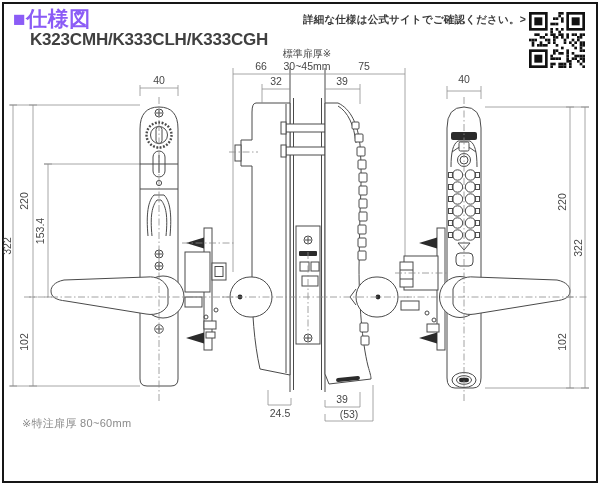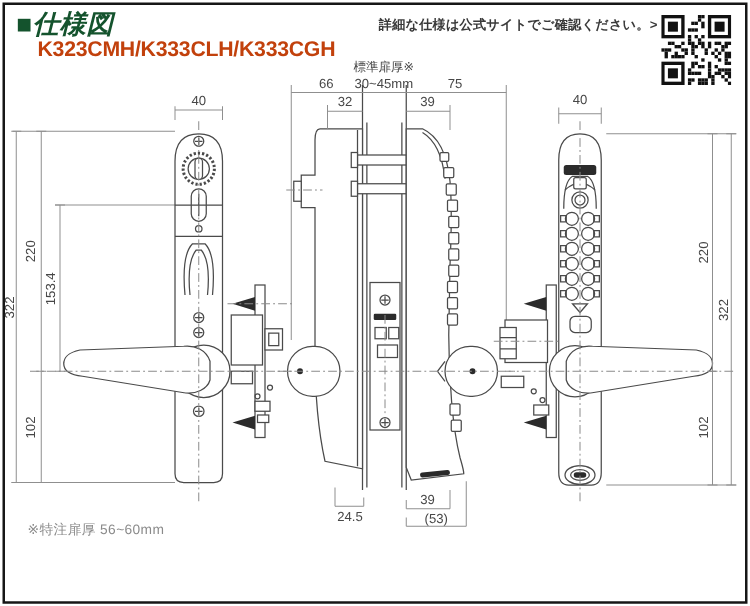--- a/index.html
+++ b/index.html
@@ -1,19 +1,19 @@
 <!DOCTYPE html>
 <html><head>
 <meta charset="utf-8">
 <style>
   html,body{margin:0;padding:0;background:#ffffff;}
   body{width:600px;height:485px;position:relative;font-family:"Liberation Sans","DejaVu Sans",sans-serif;overflow:hidden;}
   .frame{position:absolute;left:0;top:0;width:600px;height:485px;}
-  .hdr-title{position:absolute;left:13px;top:5px;font-size:21px;font-weight:bold;color:#14532d;letter-spacing:.5px;font-style:italic;}
-  .hdr-models{position:absolute;left:30px;top:30px;font-size:17px;font-weight:600;color:#c2410c;letter-spacing:-.2px;}
+  .hdr-title{position:absolute;left:13px;top:5px;font-size:21px;font-weight:bold;color:#8b5cf6;letter-spacing:.5px;}
+  .hdr-models{position:absolute;left:30px;top:30px;font-size:17px;font-weight:600;color:#404040;letter-spacing:-.2px;}
   .hdr-notice{position:absolute;left:303px;top:13px;font-size:10.5px;color:#3a3a3a;letter-spacing:.2px;font-weight:bold;}
   .footnote{position:absolute;left:22px;top:416px;font-size:11px;color:#8a8a8a;letter-spacing:.3px;}
   .qr{position:absolute;left:529px;top:12px;width:56px;height:56px;}
   svg text{font-family:"Liberation Sans","DejaVu Sans",sans-serif;}
   .dim{font-size:10.5px;fill:#474747;}
   .dimsmall{font-size:10px;fill:#474747;}
   .ln{stroke:#4a4a4a;stroke-width:1;fill:none;}
   .lnF{stroke:#4a4a4a;stroke-width:1;fill:#ffffff;}
   .thin{stroke:#8f8f8f;stroke-width:.8;fill:none;}
   .cl{stroke:#8a8a8a;stroke-width:.8;fill:none;stroke-dasharray:7 2.5 1.5 2.5;}
@@ -138,21 +138,21 @@
     <rect x="0" y="0" width="7" height="7" fill="#111"></rect>
     <rect x="1" y="1" width="5" height="5" fill="#fff"></rect>
     <rect x="2" y="2" width="3" height="3" fill="#111"></rect>
     <rect x="14" y="0" width="7" height="7" fill="#111"></rect>
     <rect x="15" y="1" width="5" height="5" fill="#fff"></rect>
     <rect x="16" y="2" width="3" height="3" fill="#111"></rect>
     <rect x="0" y="14" width="7" height="7" fill="#111"></rect>
     <rect x="1" y="15" width="5" height="5" fill="#fff"></rect>
     <rect x="2" y="16" width="3" height="3" fill="#111"></rect>
   </svg>
-<div class="footnote">※特注扉厚 56~60mm</div>
+<div class="footnote">※特注扉厚 80~60mm</div>
 
 <svg class="frame" viewBox="0 0 600 485">
   <rect x="3" y="3" width="594" height="479" fill="none" stroke="#161616" stroke-width="2"></rect>
 
   <g>
     <path class="thin" d="M10,105 H140 M10,386 H140 M44,164 H152"></path>
     <path class="thin" d="M13,105 V386 M9,105 H17 M9,386 H17"></path>
     <path class="thin" d="M33,105 V386 M29,105 H37 M29,297 H37 M29,386 H37"></path>
     <path class="thin" d="M48,164 V297 M44,164 H52 M44,297 H52"></path>
     <path class="thin" d="M140,96 V85 M140,88 H178 M178,85 V96"></path>

